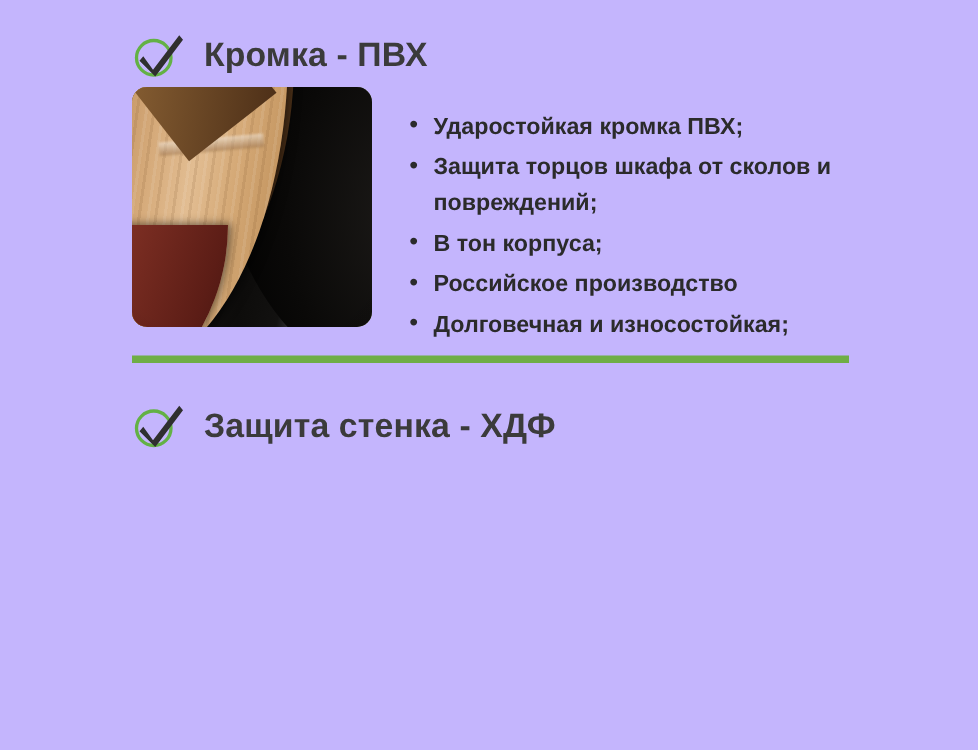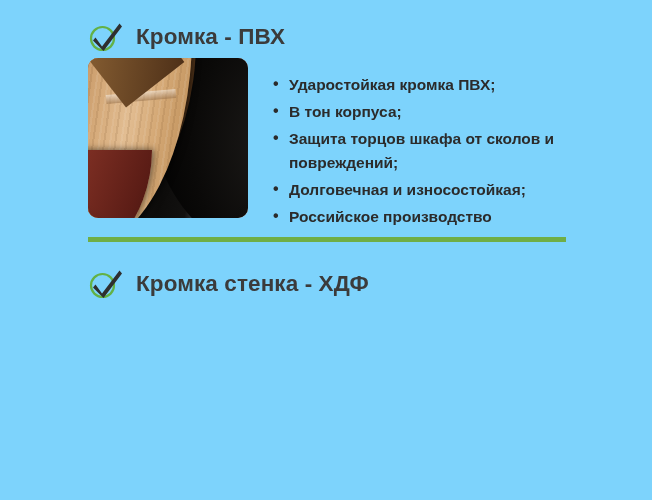--- a/index.html
+++ b/index.html
@@ -4,21 +4,21 @@
 <title>Product Features</title>
 <style>
   * { box-sizing: border-box; }
   html, body {
     margin: 0; padding: 0;
     width: 652px; height: 500px;
     background: #ffffff;
     font-family: "Liberation Sans", sans-serif;
     overflow: hidden;
   }
-  #page { position: relative; width: 652px; height: 500px; background: #7dd3fc; }
+  #page { position: relative; width: 652px; height: 500px; background: #c4b5fd; }
 
   
   .section { position: absolute; left: 0; width: 652px; }
   #section-edge { top: 0;   height: 232px; }
   #section-back { top: 247px; height: 253px; }
 
   
   .sec-header {
     position: absolute; left: 88px; top: 18px;
     display: flex; align-items: center; gap: 0;
@@ -169,36 +169,36 @@
         <div class="oak"></div>
         <div class="seam"></div>
         <div class="brown-wedge"></div>
         <div class="red"></div>
         <div class="vignette"></div>
       </div>
     </div>
 
     <ul class="feature-list" id="list-edge">
       <li>Ударостойкая кромка ПВХ;</li>
+      <li>Защита торцов шкафа от сколов и повреждений;</li>
       <li>В тон корпуса;</li>
-      <li>Защита торцов шкафа от сколов и повреждений;</li>
+      <li>Российское производство</li>
       <li>Долговечная и износостойкая;</li>
-      <li>Российское производство</li>
     </ul>
   </div>
 
   <div id="divider"></div>
 
   <div class="section" id="section-back">
 
     <div class="sec-header">
       <span class="check-icon">
         <svg viewBox="0 0 36 32" xmlns="http://www.w3.org/2000/svg">
           <circle cx="14.5" cy="17.5" r="11.5" fill="none" stroke="#63b145" stroke-width="2.2"></circle>
           <path d="M7.5 16.5 L14 25.5 L31.5 2.5 L34 5.5 L15.5 30 L5 19.5 Z" fill="#2f2f2f"></path>
         </svg>
       </span>
-      <span class="sec-title">Кромка стенка - ХДФ</span>
+      <span class="sec-title">Защита стенка - ХДФ</span>
     </div>
 
   </div>
 
 </div>
 
 </body></html>

